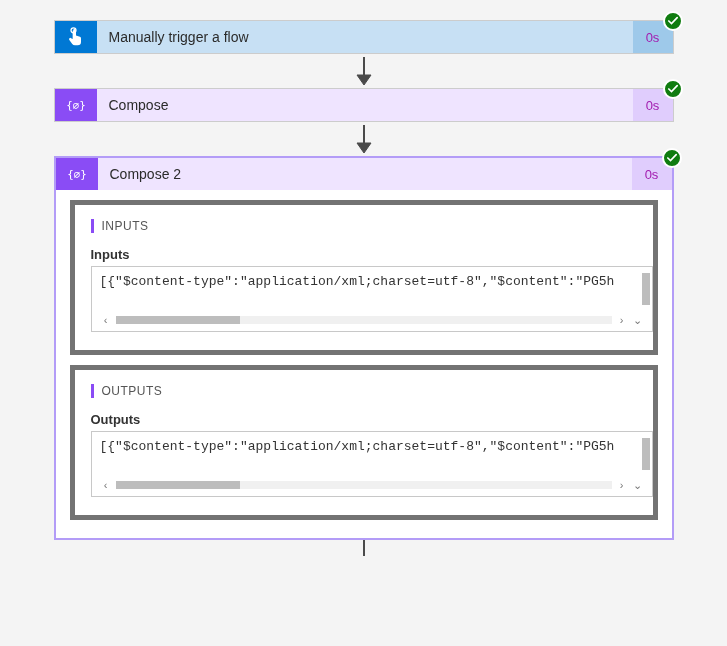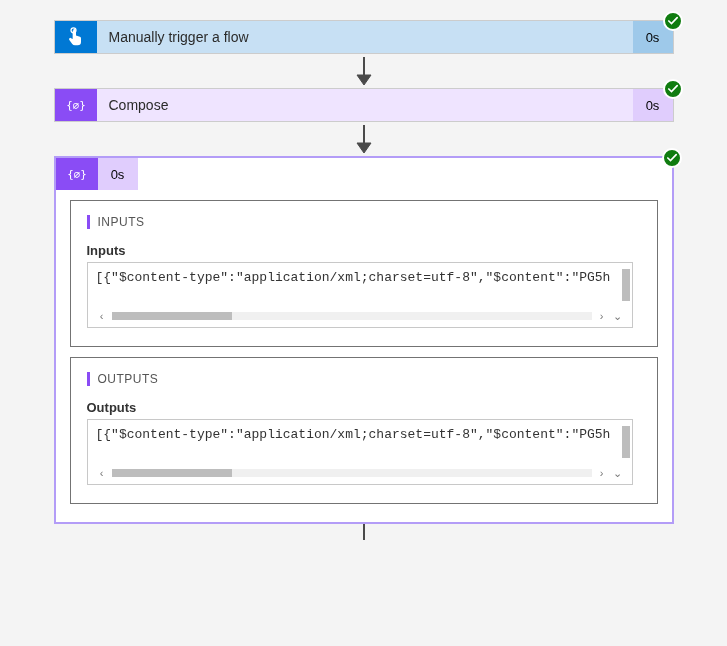--- a/index.html
+++ b/index.html
@@ -39,21 +39,21 @@
     padding: 0 12px;
     font-size: 14px;
     color: #2b2b2b;
   }
   .card-duration {
     width: 40px;
     display: flex;
     align-items: center;
     justify-content: center;
     font-size: 13px;
-    color: #000000;
+    color: #a21caf;
   }
   
   .trigger .card-icon { background: #0078d4; }
   .trigger .card-title { background: #c7e0f4; }
   .trigger .card-duration { background: #9ec9ea; }
   
   .compose .card-icon { background: #8a4cf5; }
   .compose .card-title { background: #efe4ff; }
   .compose .card-duration { background: #e0cdfd; }
 
@@ -81,22 +81,22 @@
   .arrow svg { width: 22px; height: 28px; stroke: #4a4a4a; fill: #4a4a4a; }
 
   
   .expanded {
     border: 2px solid #b39cf7;
   }
   .card-body {
     padding: 10px 14px 18px 14px;
   }
   .section {
-    border: 1px solid #737373;
-    padding: 14px 24px 18px 16px;
+    border: 5px solid #737373;
+    padding: 14px 0 18px 16px;
     margin-top: 10px;
   }
   .section:first-child { margin-top: 0; }
   .section-title {
     font-size: 12px;
     letter-spacing: 0.5px;
     color: #555;
     padding-left: 8px;
     border-left: 3px solid #8a4cf5;
     margin-bottom: 14px;
@@ -222,20 +222,21 @@
       </svg>
   </div>
 
   <div class="card compose expanded">
     <div class="card-header">
       <div class="card-icon">
         <svg viewBox="0 0 24 24">
             <text x="12" y="17" text-anchor="middle" font-size="13" fill="#fff" font-family="Consolas,monospace">{∅}</text>
           </svg>
       </div>
+      <div class="card-title">Compose 2</div>
       <div class="card-duration">0s</div>
     </div>
     <div class="status-badge">
       <svg viewBox="0 0 12 12">
           <path d="M1 6 L4.2 9 L11 2" stroke="#fff" stroke-width="2" fill="none" stroke-linecap="round"></path>
         </svg>
     </div>
 
     <div class="card-body">
 

